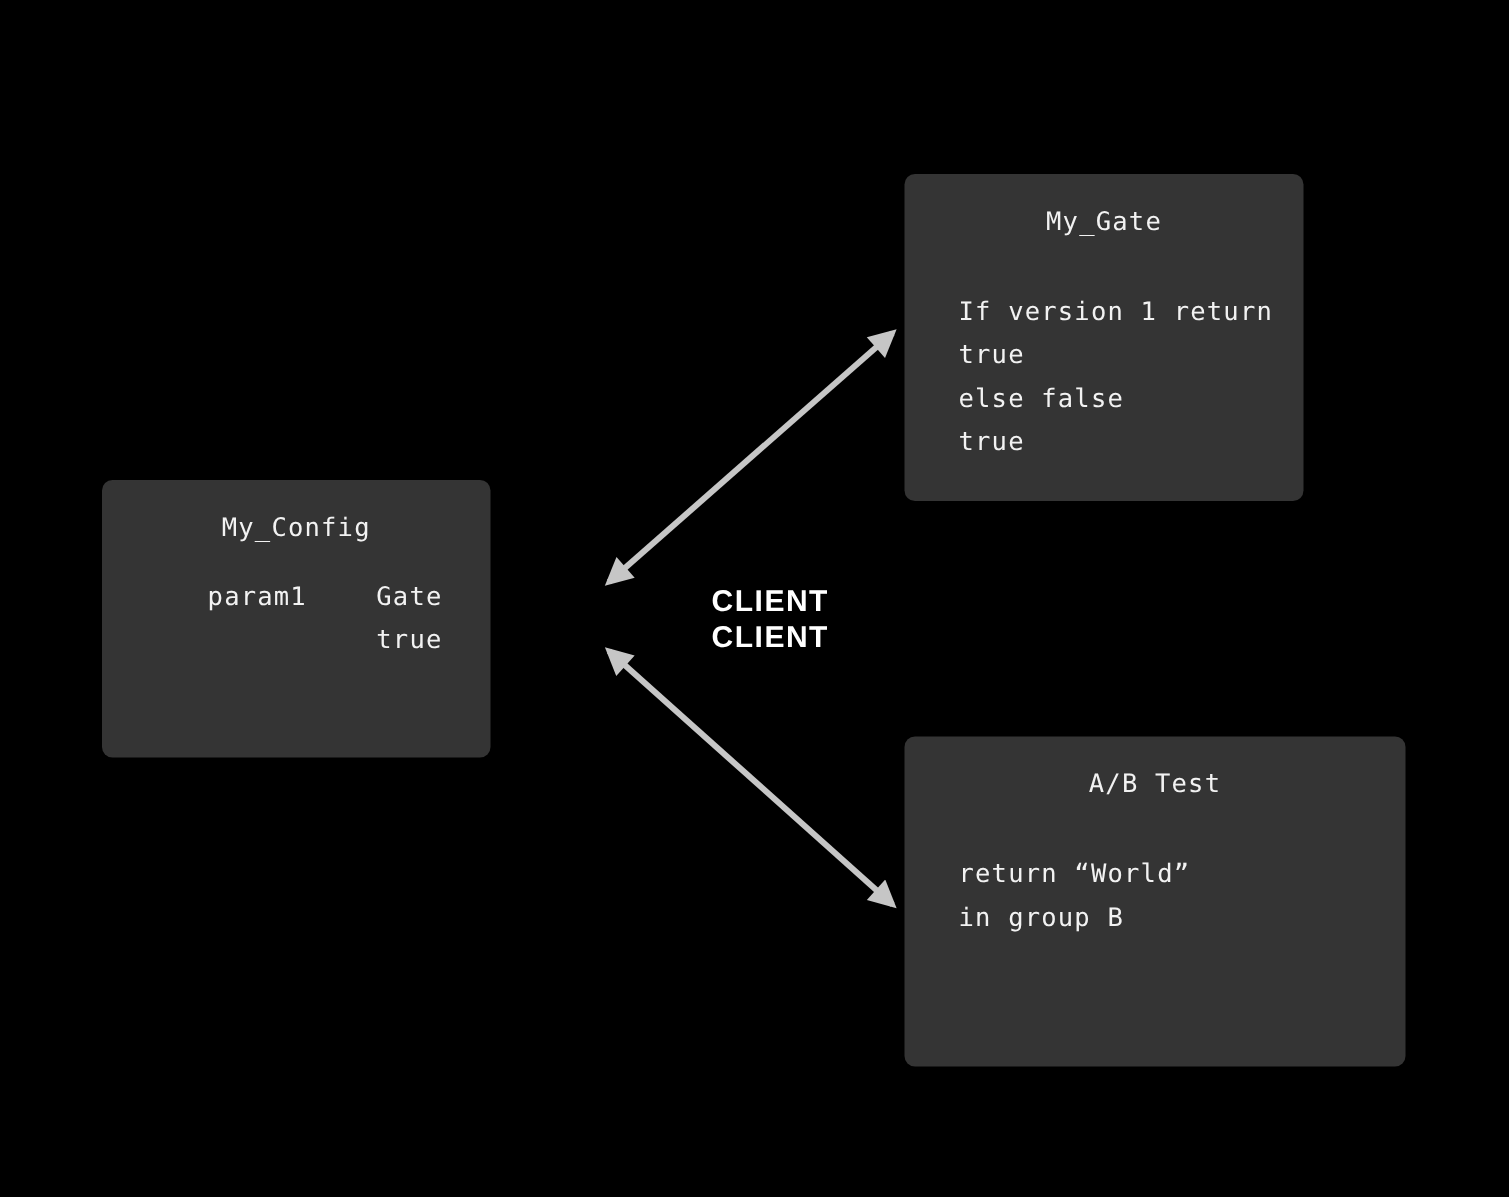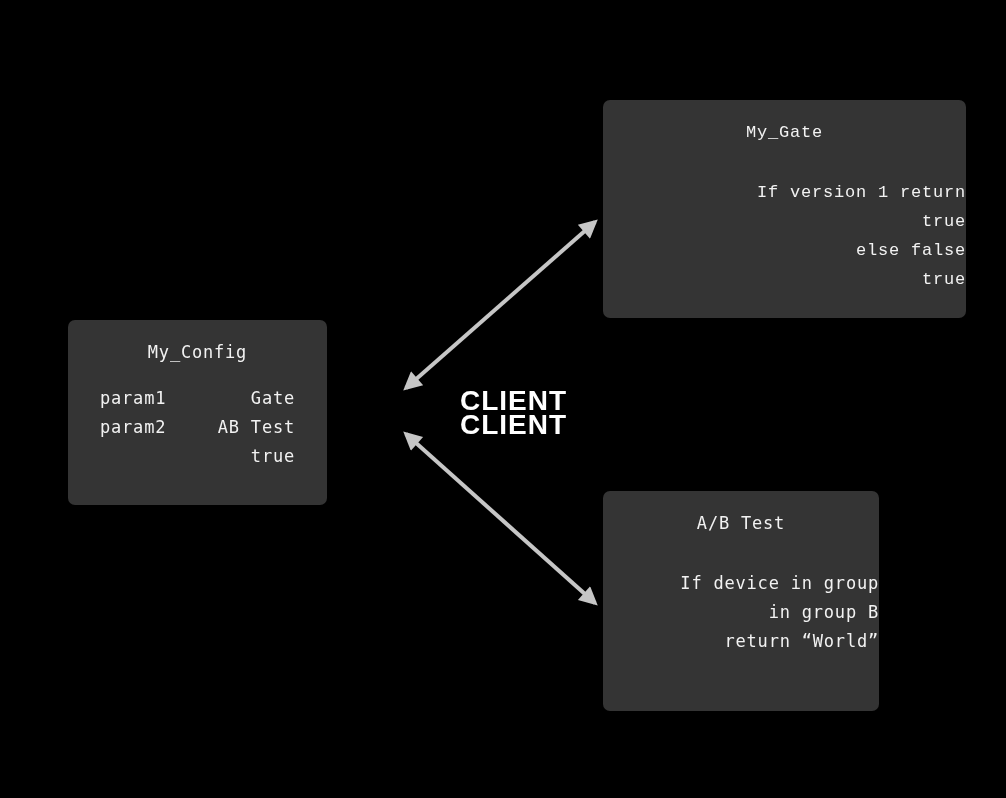--- a/index.html
+++ b/index.html
@@ -28,60 +28,60 @@
     letter-spacing: 0.8px;
     line-height: 29px;
     padding-top: 18px;
   }
   .node-title {
     text-align: center;
     white-space: pre;
   }
   .node-body {
     margin-top: 31px;
-    text-align: right;
+    text-align: left;
     margin-left: 36px;
   }
   .node-body .line { white-space: pre; }
   .config-node {
     left: 68px; top: 320px;
     width: 259px; height: 185px;
   }
   .gate-node {
-    left: 603px; top: 100px;
-    width: 363px; height: 218px; font-family: Liberation Mono, monospace;
+    left: 603px; top: 116px;
+    width: 266px; height: 218px;
   }
   .ab-node {
     left: 603px; top: 491px;
-    width: 276px; height: 220px;
+    width: 334px; height: 220px;
   }
   .param-rows { margin-top: 17px; }
   .param-row {
     display: flex;
     padding: 0 32px;
   }
   .param-label {
     width: 143px;
-    text-align: left;
+    text-align: center;
     white-space: pre;
   }
   .param-value {
     flex: 1;
     text-align: right;
     white-space: pre;
   }
   .client-context {
     position: absolute;
     left: 433px; top: 389px;
     width: 161px;
     text-align: center;
     color: var(--label_text);
     font-family: "Liberation Sans", sans-serif;
     font-weight: 700;
-    font-size: 28px;
+    font-size: 20px;
     line-height: 24px;
     letter-spacing: 1px;
   }
   .arrows-svg {
     position: absolute;
     left: 0; top: 0;
     width: 1006px; height: 798px;
     pointer-events: none;
   }
 </style>
@@ -101,45 +101,40 @@
   </svg>
 
   <div class="node config-node">
     <div class="node-title">My_Config</div>
     <div class="param-rows">
       <div class="param-row">
         <span class="param-label">param1</span>
         <span class="param-value">Gate</span>
       </div>
       <div class="param-row">
-        <span class="param-label">param2</span>
-        <span class="param-value">AB Test</span>
-      </div>
-      <div class="param-row">
         <span class="param-value">true</span>
       </div>
     </div>
   </div>
 
   <div class="node gate-node">
     <div class="node-title">My_Gate</div>
     <div class="node-body">
       <div class="line">If version 1 return</div>
       <div class="line">true</div>
       <div class="line">else false</div>
       <div class="line">true</div>
     </div>
   </div>
 
   <div class="node ab-node">
     <div class="node-title">A/B Test</div>
     <div class="node-body">
-      <div class="line">If device in group</div>
+      <div class="line">return “World”</div>
       <div class="line">in group B</div>
-      <div class="line">return “World”</div>
     </div>
   </div>
 
   <div class="client-context">
     <div>CLIENT</div>
     <div>CLIENT</div>
   </div>
 
 </div>
 

